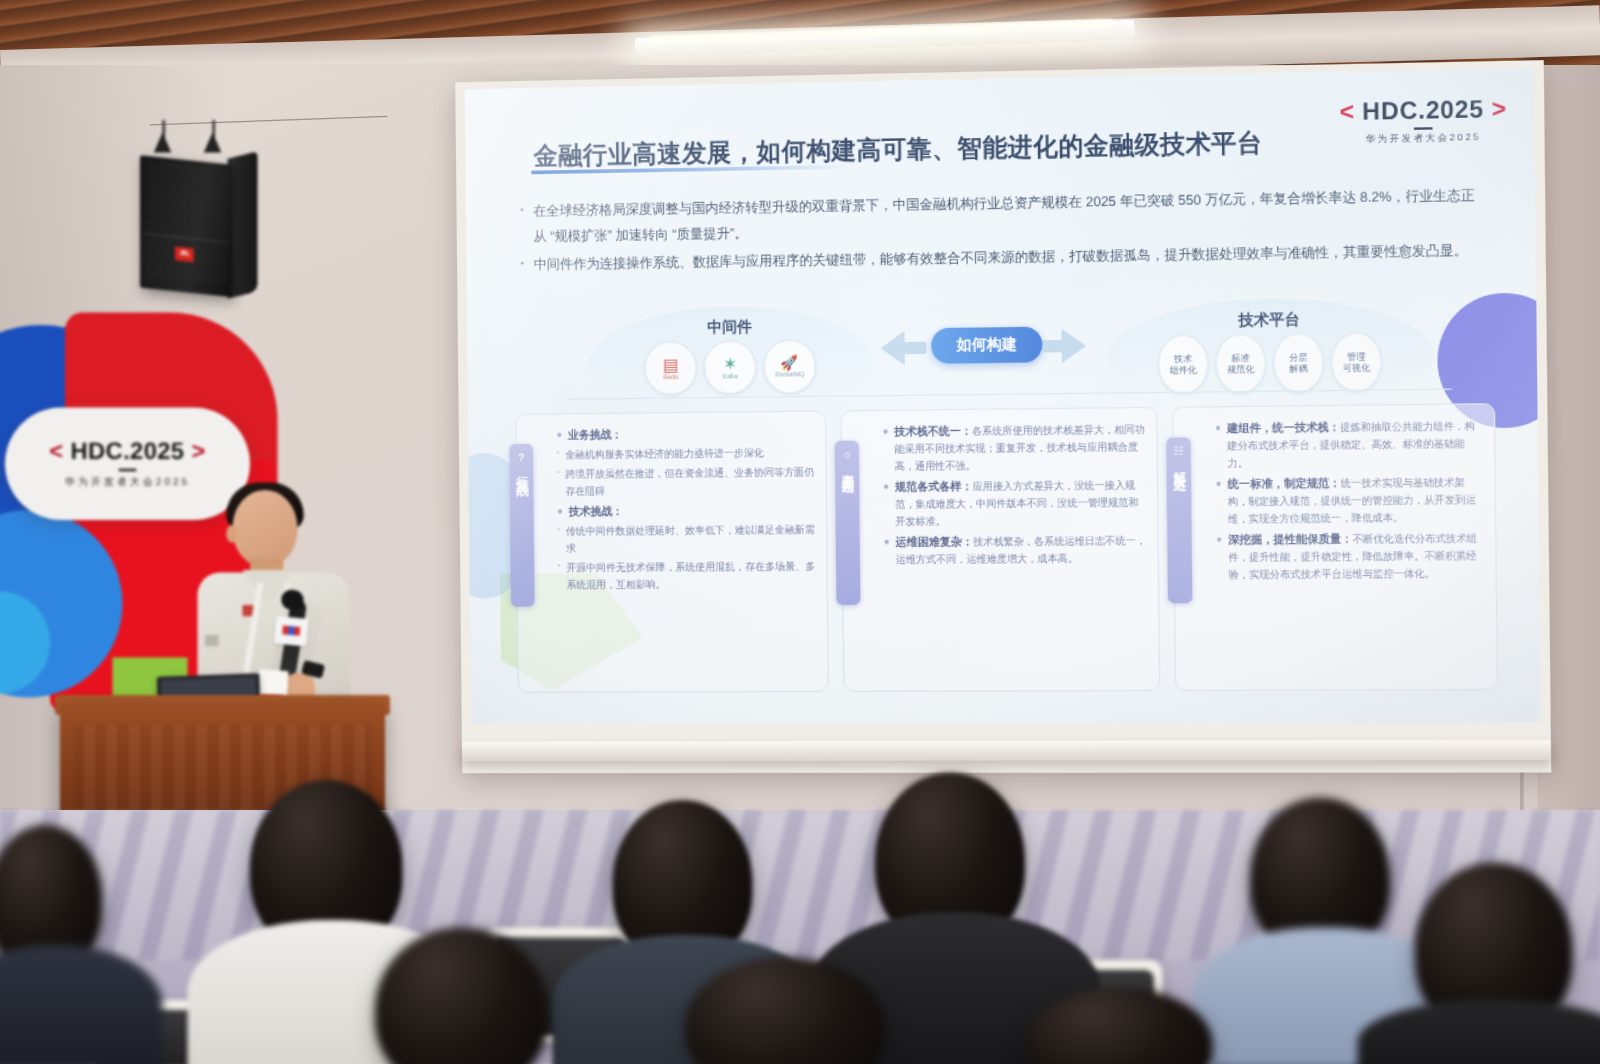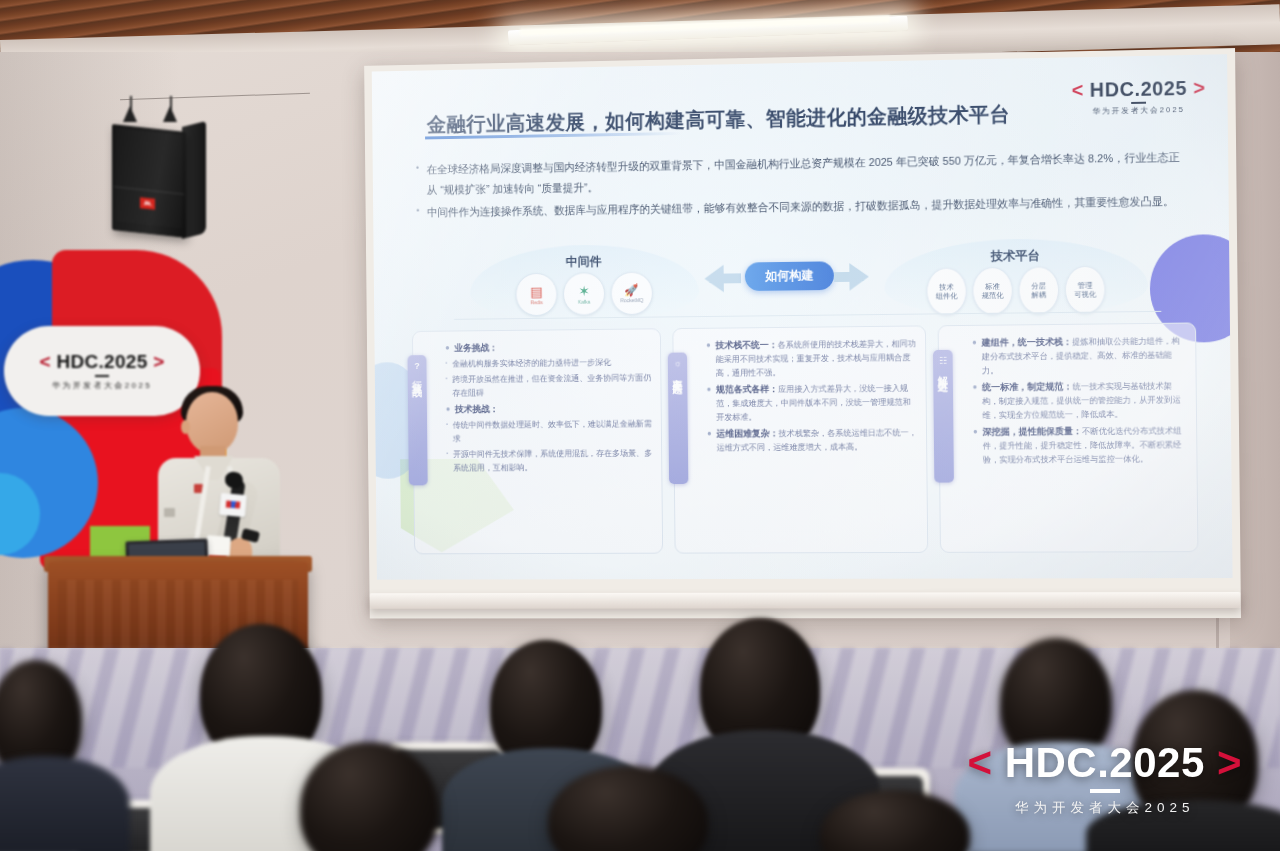--- a/index.html
+++ b/index.html
@@ -500,23 +500,14 @@
 
   <div class="head blur-hard" style="left:1132px;top:690px;width:126px;height:140px;"></div>
   <div class="shoulders blur-hard" style="left:1086px;top:800px;width:220px;height:70px;background:linear-gradient(180deg,#262628,#141416);"></div>
 
   <div class="head blur-hard" style="left:300px;top:742px;width:138px;height:132px;"></div>
   <div class="head blur-hard" style="left:548px;top:766px;width:160px;height:110px;"></div>
   <div class="head blur-hard" style="left:820px;top:790px;width:150px;height:90px;"></div>
   <div class="head blur-hard" style="left:-10px;top:660px;width:92px;height:120px;"></div>
   <div class="shoulders blur-hard" style="left:-40px;top:756px;width:170px;height:100px;background:linear-gradient(180deg,#2f3340,#1b1e27);"></div>
 
-  <div class="watermark">
-    <div class="m">
-      <span class="br">&lt;</span>
-      <span>HDC.2025</span>
-      <span class="br">&gt;</span>
-    </div>
-    <div class="dash"></div>
-    <div class="s">华为开发者大会2025</div>
-  </div>
 
 </div>
 
 </body></html>

